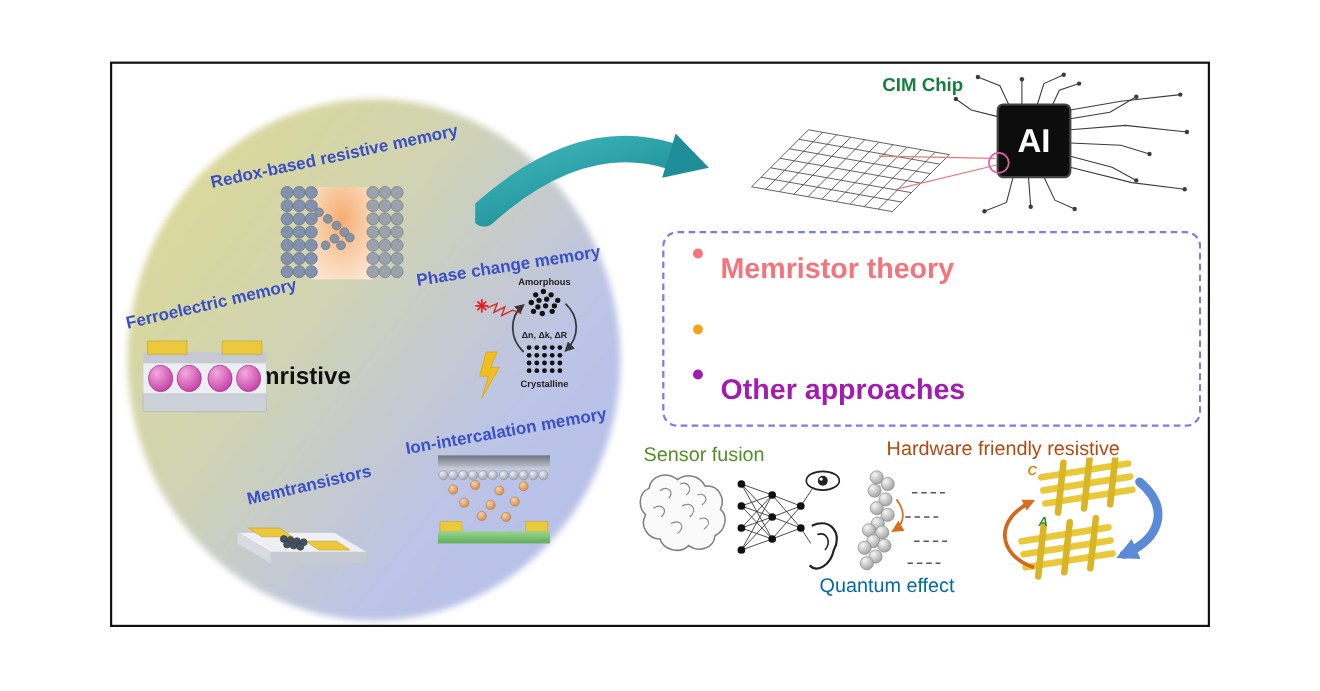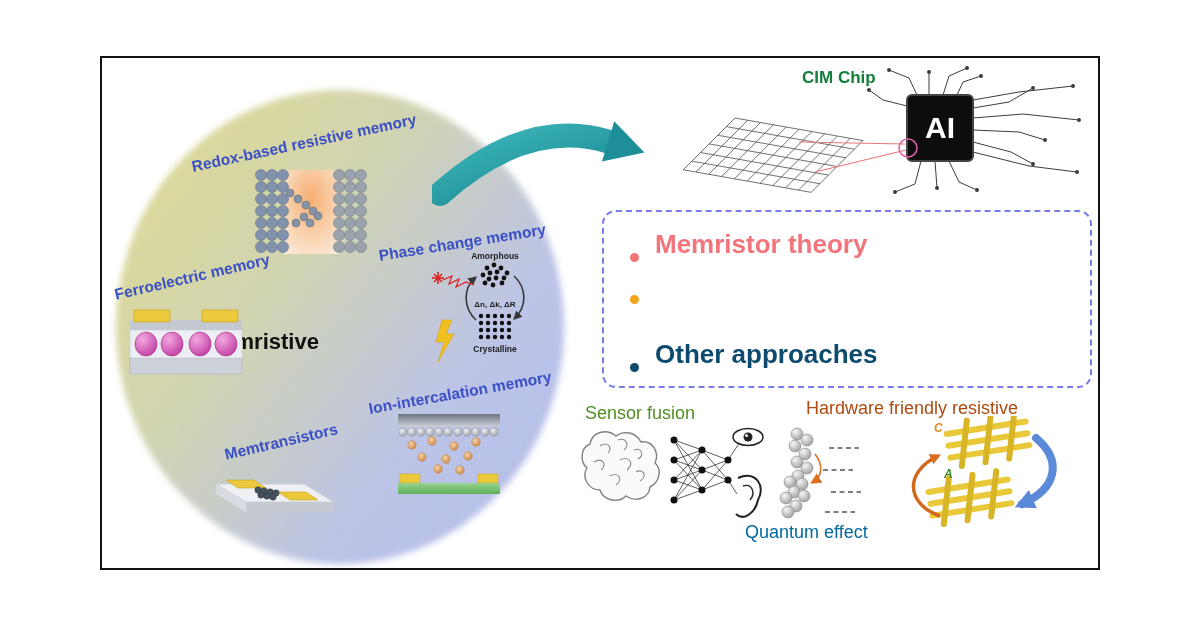--- a/index.html
+++ b/index.html
@@ -39,21 +39,21 @@
   #svg-quantum { left:663px; top:366px; width:112px; height:98px;  }
   #svg-hw      { left:786px; top:358px; width:186px; height:118px; }
 
   .cim-label { position:absolute; left:700px; top:10px; font-size:17px; font-weight:bold; color:#2b4ec4; }
 
   
   .topics-box { position:absolute; left:500px; top:152px; width:490px; height:178px;
                 border:2.5px dashed #767ce8; border-radius:14px; background:#fff;
                 padding:14px 18px; display:flex; flex-direction:column; justify-content:space-between; }
   .topics-box ul { list-style:none; display:flex; flex-direction:column; justify-content:space-between; height:100%; }
-  .topic { display:flex; align-items:flex-end; font-size:26px; font-weight:bold; line-height:36px; }
+  .topic { display:flex; align-items:flex-start; font-size:26px; font-weight:bold; line-height:36px; }
   .topic .dot { width:9px; height:9px; border-radius:50%; background:currentColor; margin:0 16px 0 8px; flex:none; }
 
   .small-head { position:absolute; font-size:18px; font-weight:normal; white-space:nowrap;text-align:right; }
   #lbl-sensor  { left:483px; top:345px; }
   #lbl-quantum { left:643px; top:464px; }
   #lbl-hw      { left:704px; top:340px; }
 </style>
 </head>
 <body>
 
@@ -374,21 +374,21 @@
 
     <div class="topics-box" style="border-color: rgb(118, 124, 232);">
       <ul>
         <li class="topic" style="color: rgb(244, 116, 124);">
           <span class="dot"></span>
           <span>Memristor theory</span>
         </li>
         <li class="topic" style="color: rgb(246, 164, 28);">
           <span class="dot"></span>
         </li>
-        <li class="topic" style="color: #0c4a6e;">
+        <li class="topic" style="color: #a21caf;">
           <span class="dot"></span>
           <span>Other approaches</span>
         </li>
       </ul>
     </div>
 
     <div class="small-head" id="lbl-sensor" style="color: rgb(79, 143, 38);">Sensor fusion</div>
     <div class="small-head" id="lbl-quantum" style="color: #0369a1;">Quantum effect</div>
     <div class="small-head" id="lbl-hw" style="color: rgb(176, 74, 16);">Hardware friendly resistive</div>
 

